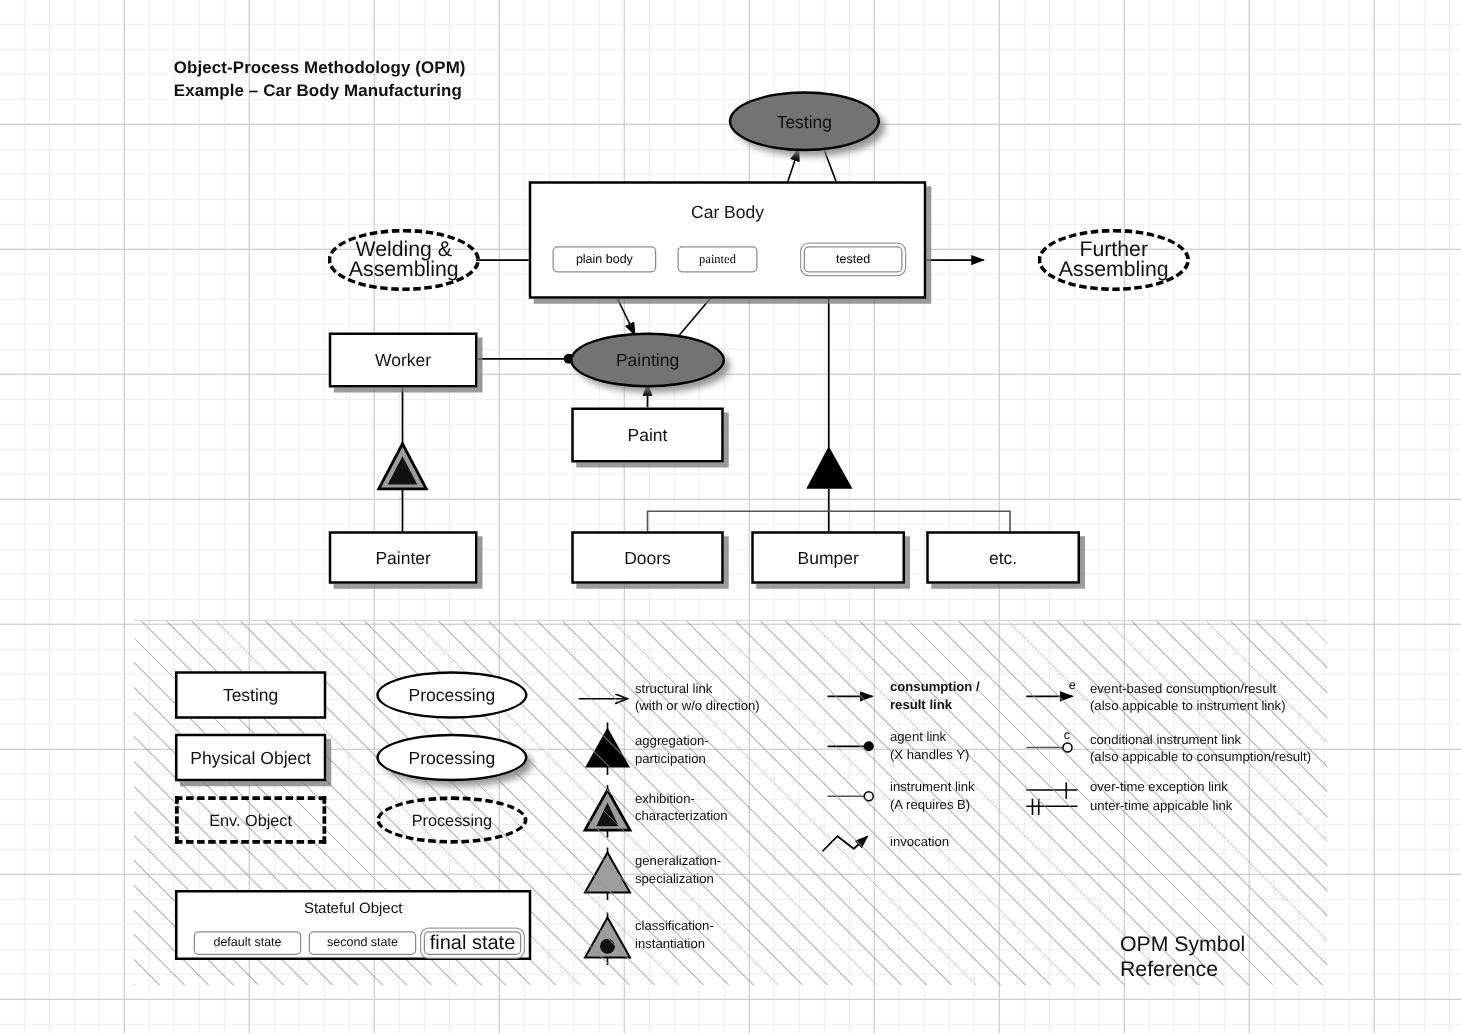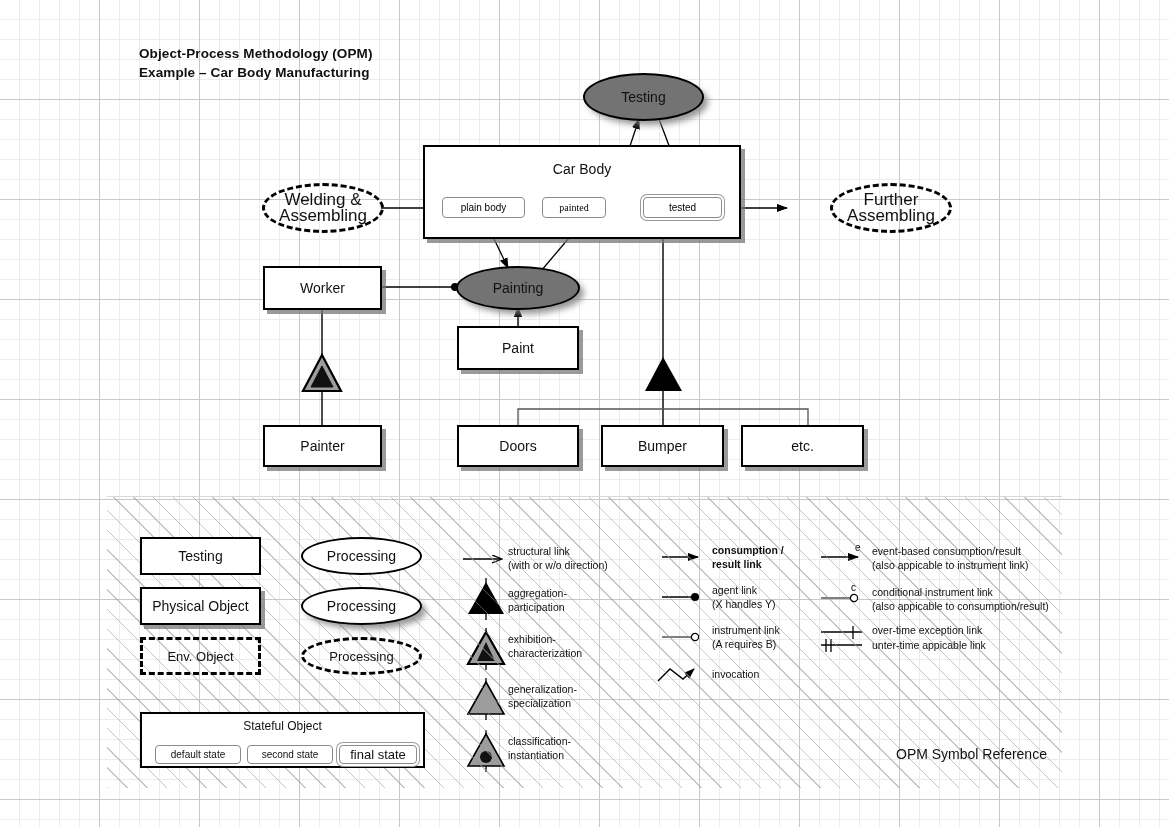--- a/index.html
+++ b/index.html
@@ -61,21 +61,21 @@
         rgba(150,150,150,.55) 0px, rgba(150,150,150,.55) 1px,
         rgba(255,255,255,0) 1px, rgba(255,255,255,0) 14px);
     border-top:1px solid #d9d9d9;
   }
   .lg-box{
     position:absolute;box-sizing:border-box;display:flex;align-items:center;
     justify-content:center;background:#fff;font-size:14px;
   }
   .lg-text{position:absolute;font-size:10.5px;line-height:13.5px;
            white-space:pre-line;color:#111;}
-  .lg-ref{position:absolute;font-size:14px;color:#111;}
+  .lg-ref{position:absolute;font-size:17px;color:#111;}
 </style>
 </head>
 <body>
 
 <div id="grid"></div>
 
 <div class="title">Object-Process Methodology (OPM)
 Example – Car Body Manufacturing</div>
 
 <svg id="svg-layer" viewBox="0 0 1169 827" xmlns="http://www.w3.org/2000/svg">
@@ -288,21 +288,21 @@
   </div>
   <div class="lg-box" style="left:48px;top:248px;width:86px;height:19px;border:1px solid #8b8b8b;
               border-radius:4px;font-size:10px;">
     <span>default state</span>
   </div>
   <div class="lg-box" style="left:140px;top:248px;width:86px;height:19px;border:1px solid #8b8b8b;
               border-radius:4px;font-size:10px;">
     <span>second state</span>
   </div>
   <div class="lg-box" style="left:232px;top:248px;width:78px;height:19px;border:1px solid #8b8b8b;
-              border-radius:4px;font-size:13px;box-shadow:0 0 0 2px #fff,0 0 0 3px #9a9a9a;">
+              border-radius:4px;font-size:16px;box-shadow:0 0 0 2px #fff,0 0 0 3px #9a9a9a;">
     <span>final state</span>
   </div>
 
   <div class="lg-text" style="left:401px;top:48px;">structural link
 (with or w/o direction)</div>
   <div class="lg-text" style="left:401px;top:90px;">aggregation-
 participation</div>
   <div class="lg-text" style="left:401px;top:136px;">exhibition-
 characterization</div>
   <div class="lg-text" style="left:401px;top:186px;">generalization-

